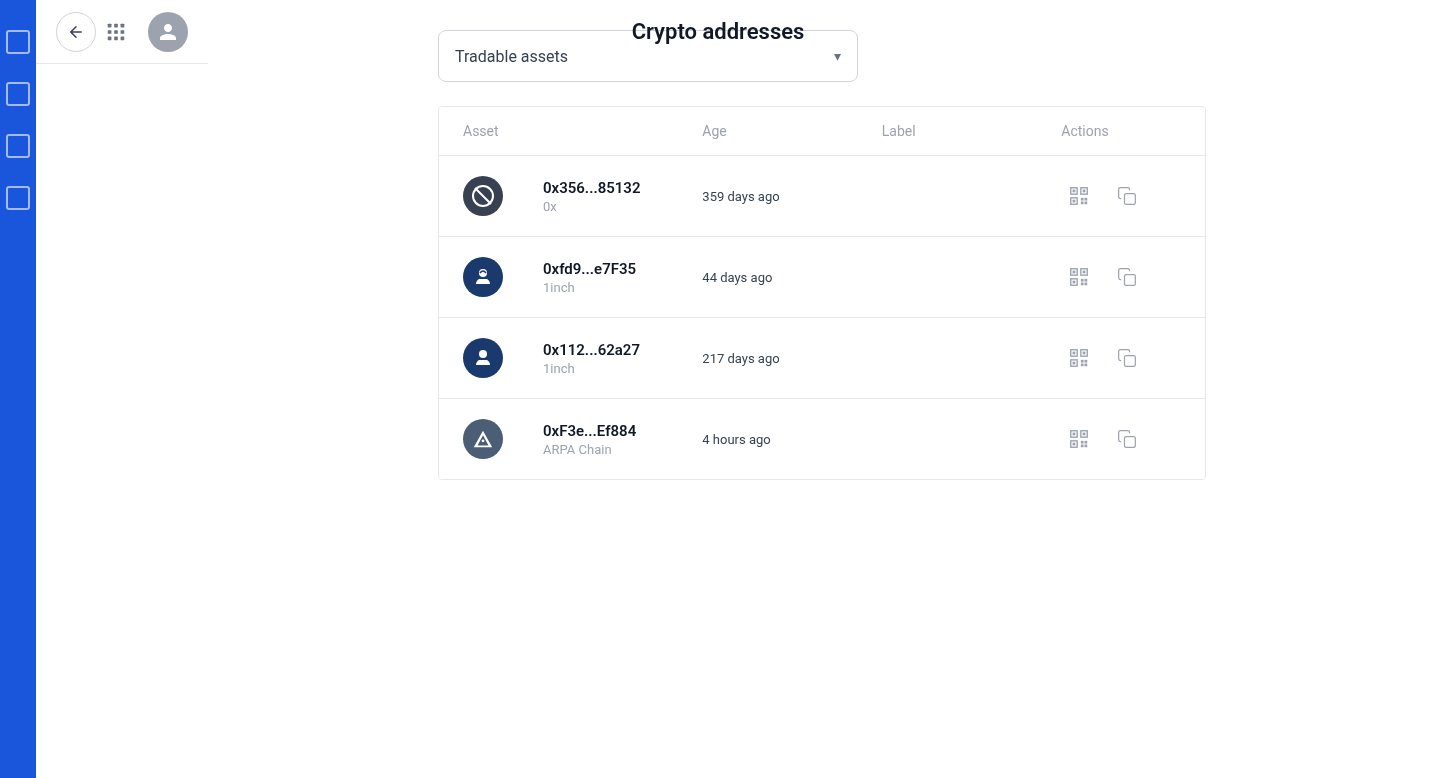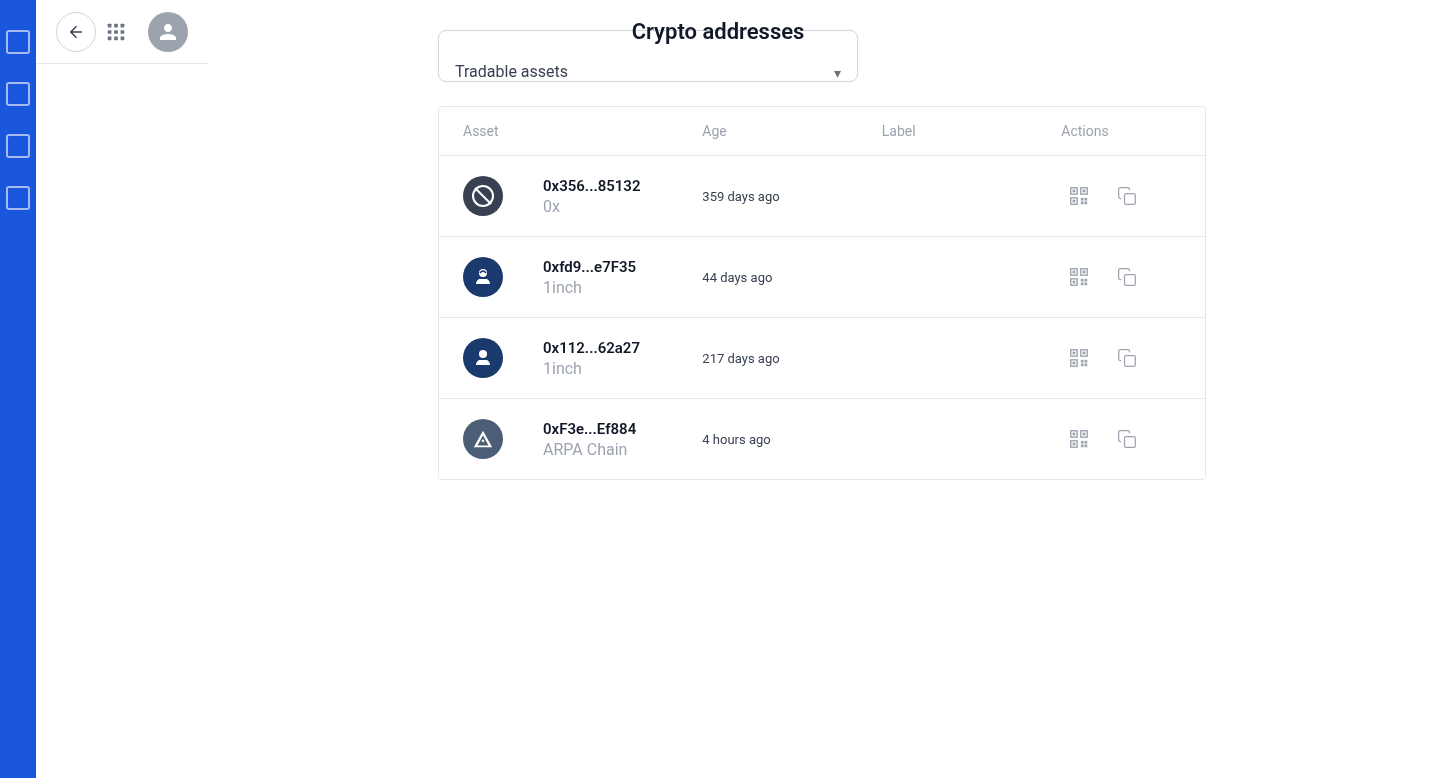--- a/index.html
+++ b/index.html
@@ -111,21 +111,21 @@
       margin-bottom: 24px;
     }
 
     .dropdown {
       width: 420px;
       height: 52px;
       border: 1px solid #d1d5db;
       border-radius: 8px;
       background: #fff;
       display: flex;
-      align-items: flex-end;
+      align-items: center;
       justify-content: space-between;
       padding: 0 16px;
       cursor: pointer;
       font-size: 16px;
       color: #374151;
     }
 
     .dropdown-chevron {
       color: #6b7280;
       font-size: 14px;
@@ -193,21 +193,21 @@
       margin-left: 26px;
     }
 
     .asset-address {
       font-size: 15px;
       font-weight: 600;
       color: #111827;
     }
 
     .asset-label {
-      font-size: 16px;
+      font-size: 13px;
       color: #9ca3af;
       margin-top: 2px;
     }
 
     .age-cell {
       font-size: 13px;
       color: #374151;
     }
 
     .label-cell {

